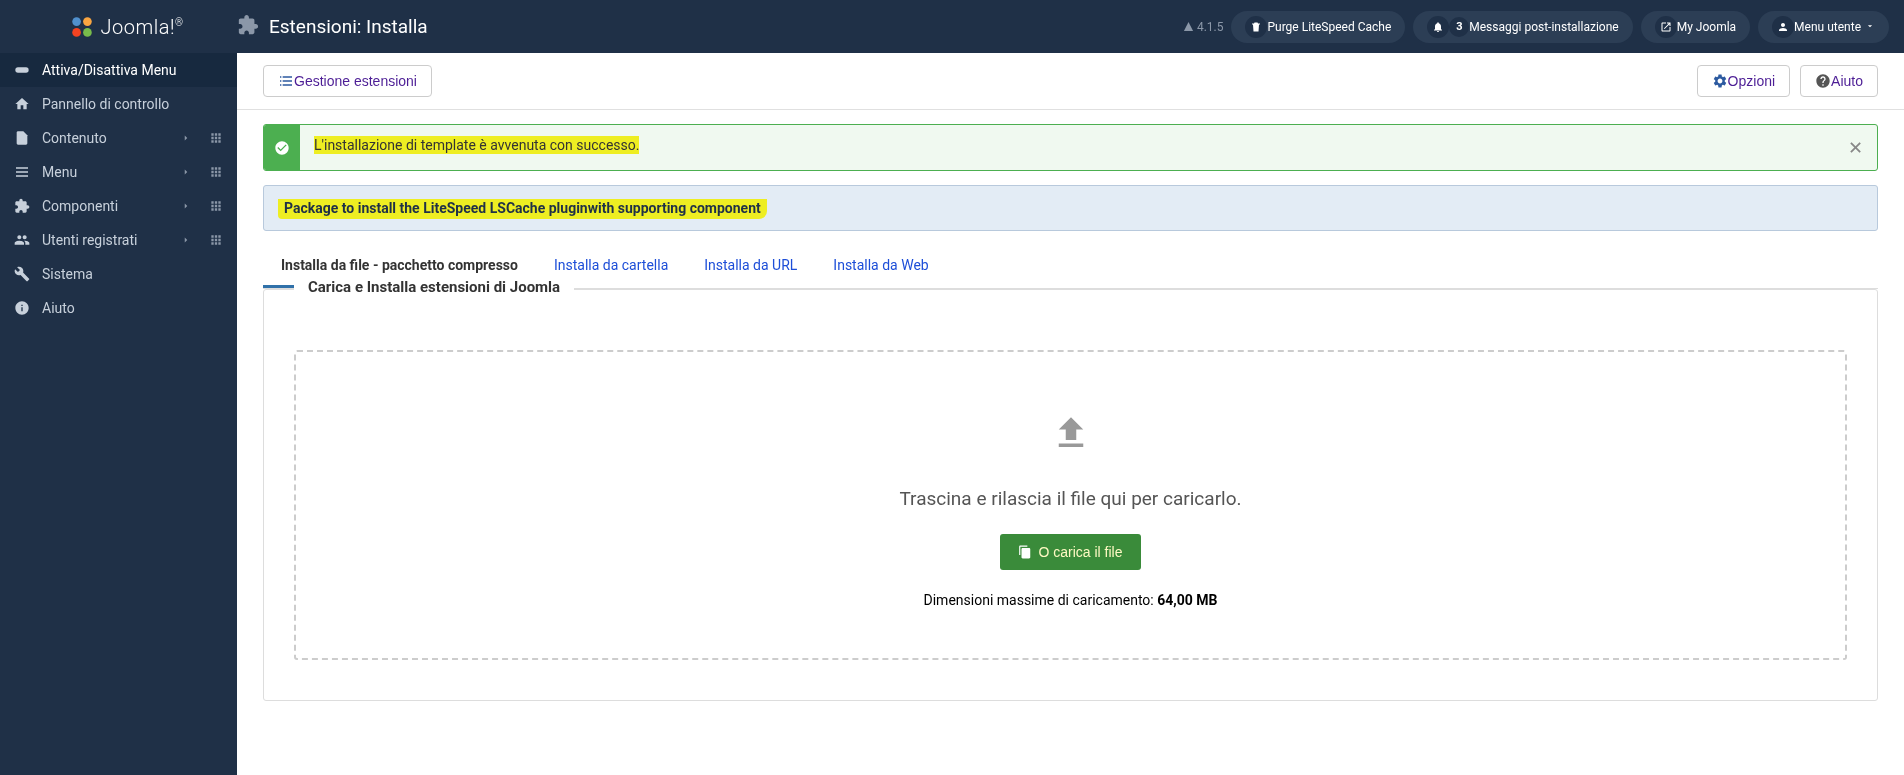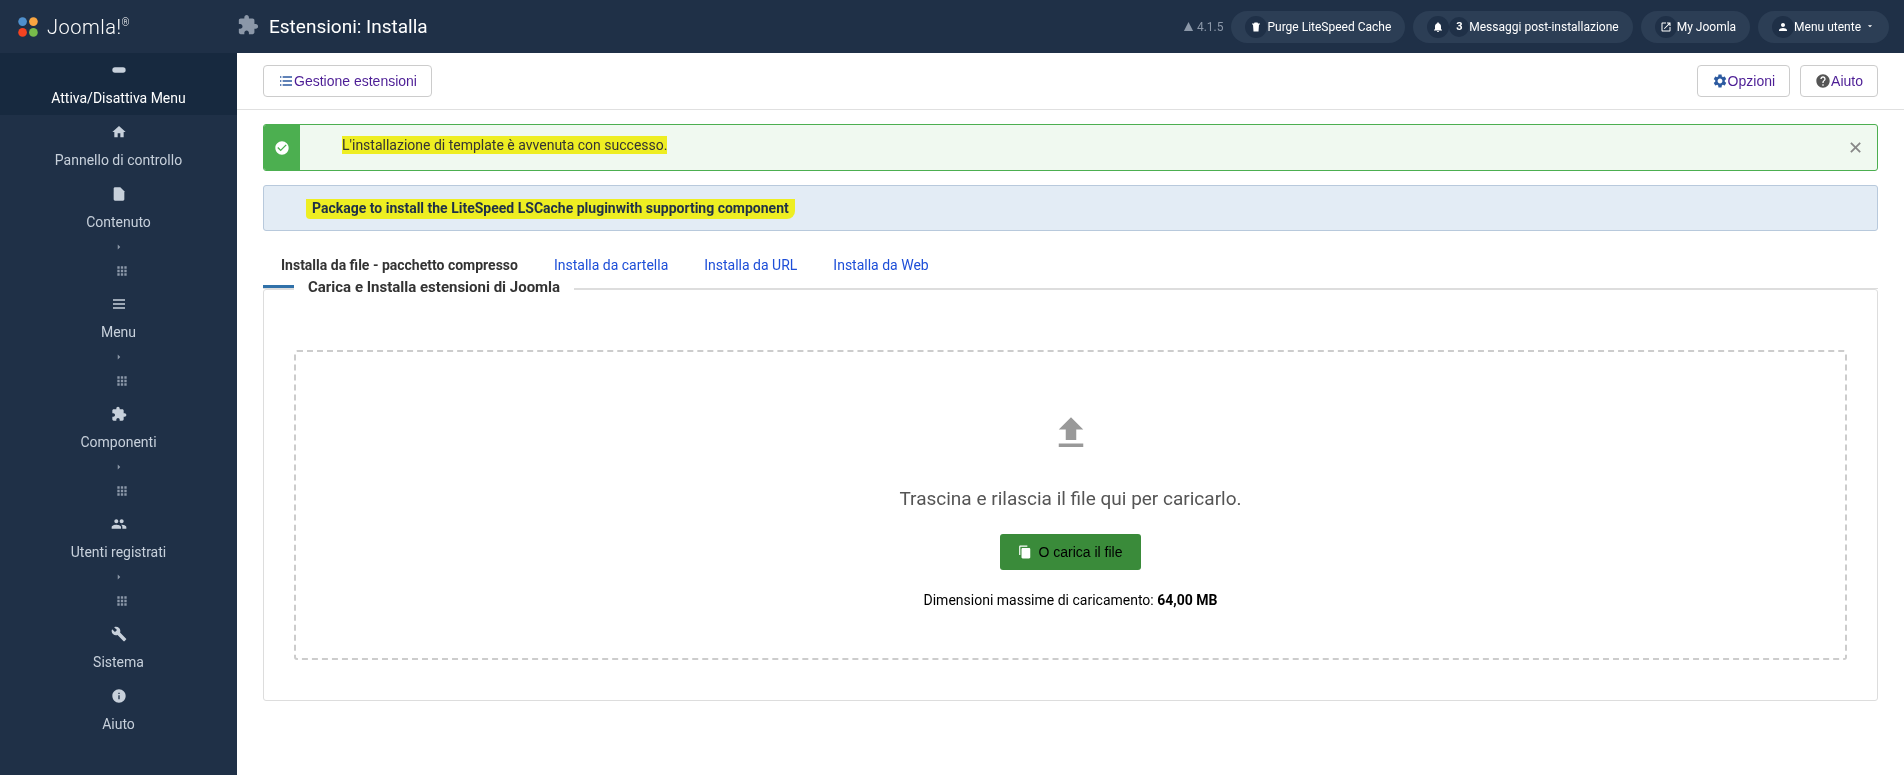--- a/index.html
+++ b/index.html
@@ -1,38 +1,38 @@
 <!DOCTYPE html>
 <html><head>
 <meta charset="utf-8">
 <style>
 * { margin: 0; padding: 0; box-sizing: border-box; }
 body { font-family: -apple-system, BlinkMacSystemFont, "Segoe UI", Roboto, Arial, sans-serif; font-size: 14px; background: #f5f5f5; color: #333; }
 
 
 .topbar { background: #1f3047; color: #fff; height: 53px; display: flex; align-items: center; padding: 0 15px; }
-.logo-area { display: flex; align-items: center; width: 222px; }
+.logo-area { display: flex; align-items: center; width: 222px; justify-content: center; }
 .logo-text { font-size: 20px; font-weight: 300; letter-spacing: 0.5px; }
 .logo-tm { font-size: 10px; vertical-align: super; }
 .page-title-area { display: flex; align-items: center; gap: 10px; }
 .page-title-area svg { width: 22px; height: 22px; fill: #8b97a8; }
 .page-title { font-size: 19px; color: #fff; font-weight: 400; }
 .topbar-spacer { flex: 1; }
 .topbar-right { display: flex; align-items: center; gap: 8px; }
 .version-text { color: #8b97a8; font-size: 12px; display: flex; align-items: center; gap: 3px; }
 .pill { background: #2c3e55; border-radius: 18px; padding: 5px 14px; display: flex; align-items: center; gap: 0; color: #fff; font-size: 12px; cursor: pointer; }
 .pill .circ-icon { width: 22px; height: 22px; border-radius: 50%; background: #1f3047; display: flex; align-items: center; justify-content: center; }
 .pill .circ-icon svg { width: 12px; height: 12px; fill: #fff; }
 .badge-count { background: #1f3047; border-radius: 50%; width: 20px; height: 20px; display: flex; align-items: center; justify-content: center; font-size: 11px; font-weight: bold; }
 .chevron-down { margin-left: 4px; }
 
 
 .layout { display: flex; min-height: calc(100vh - 53px); }
 .sidebar { width: 237px; background: #1f3047; color: #fff; }
-.sidebar-item { display: flex; align-items: center; padding: 9px 14px; gap: 12px; cursor: pointer; color: #c7d0db; font-size: 14px; position: relative; flex-direction: column; }
+.sidebar-item { display: flex; align-items: center; padding: 9px 14px; gap: 12px; cursor: pointer; color: #c7d0db; font-size: 14px; position: relative; }
 .sidebar-item.active { background: #17293f; color: #fff; }
 .sidebar-item svg.ic { width: 16px; height: 16px; fill: #c7d0db; flex-shrink: 0; }
 .sidebar-item .label { flex: 1; }
 .sidebar-item .arrow { width: 10px; height: 10px; fill: #8b97a8; }
 .sidebar-item .grid-ic { width: 14px; height: 14px; fill: #8b97a8; margin-left: 6px; }
 
 
 .main { flex: 1; background: #fff; }
 .toolbar { background: #fff; border-bottom: 1px solid #e0e0e0; padding: 12px 26px; display: flex; align-items: center; }
 .btn { border: 1px solid #ccc; background: #fff; padding: 7px 14px; border-radius: 4px; display: inline-flex; align-items: flex-end; cursor: pointer; font-size: 14px; color: #4c1d95; }
@@ -42,38 +42,38 @@
 .btn-help svg { fill: #555; }
 
 .content { padding: 14px 26px; }
 
 
 .alert-success { border: 1px solid #4caf50; background: #f0f9f0; border-radius: 3px; display: flex; overflow: hidden; margin-bottom: 14px; }
 .alert-success .alert-icon { background: #4caf50; width: 36px; display: flex; align-items: center; justify-content: center; }
 .alert-success .alert-icon svg { width: 16px; height: 16px; fill: #fff; }
 .alert-success .alert-body { flex: 1; padding: 12px 14px; font-size: 14px; color: #333; }
 .alert-success .alert-close { padding: 12px 14px; cursor: pointer; color: #888; font-size: 18px; }
-.highlight { background: #eeee22; padding: 1px 0; margin-left: 28px; }
+.highlight { background: #eeee22; padding: 1px 0; }
 
 .alert-info { border: 1px solid #b8c9dc; background: #e3ecf5; border-radius: 3px; padding: 14px 14px; font-size: 14px; font-weight: bold; color: #1f3047; margin-bottom: 14px; }
 .alert-info .highlight { background: #eeee22; padding: 1px 6px 3px 6px; border-radius: 0 0 8px 4px; }
 
 
 .tabs { display: flex; border-bottom: 1px solid #ddd; margin-bottom: 0; align-items: center; }
 .tab { padding: 12px 18px; cursor: pointer; color: #1d4ed8; font-size: 14px; border-bottom: 3px solid transparent; }
 .tab.active { color: #333; font-weight: bold; border-bottom-color: #3071a9; }
 
 
 .fieldset-wrap { border: 1px solid #ddd; border-radius: 3px; padding: 60px 30px 40px; position: relative; }
 .fieldset-legend { position: absolute; top: -12px; left: 30px; background: #fff; padding: 0 14px; font-size: 15px; font-weight: bold; color: #333; }
 .dropzone { border: 2px dashed #ccc; border-radius: 3px; padding: 60px 20px 50px; text-align: center; }
 .upload-icon { margin: 0 auto 30px; }
 .upload-icon svg { width: 42px; height: 42px; fill: #999; }
 .drop-text { font-size: 19px; color: #555; margin-bottom: 24px; }
-.btn-upload { background: #3a8b3a; color: #000000; border: none; padding: 10px 18px; border-radius: 3px; font-size: 14px; cursor: pointer; display: inline-flex; align-items: center; gap: 6px; }
+.btn-upload { background: #3a8b3a; color: #fef9c3; border: none; padding: 10px 18px; border-radius: 3px; font-size: 14px; cursor: pointer; display: inline-flex; align-items: center; gap: 6px; }
 .btn-upload svg { width: 14px; height: 14px; fill: #fff; }
 .max-size { margin-top: 22px; font-size: 14px; color: #000000; }
 .max-size b { font-weight: bold; }
 </style>
 </head>
 <body>
 
 <div class="topbar">
   <div class="logo-area">
     <svg viewBox="0 0 24 24" width="26" height="26" style="margin-right:6px">

